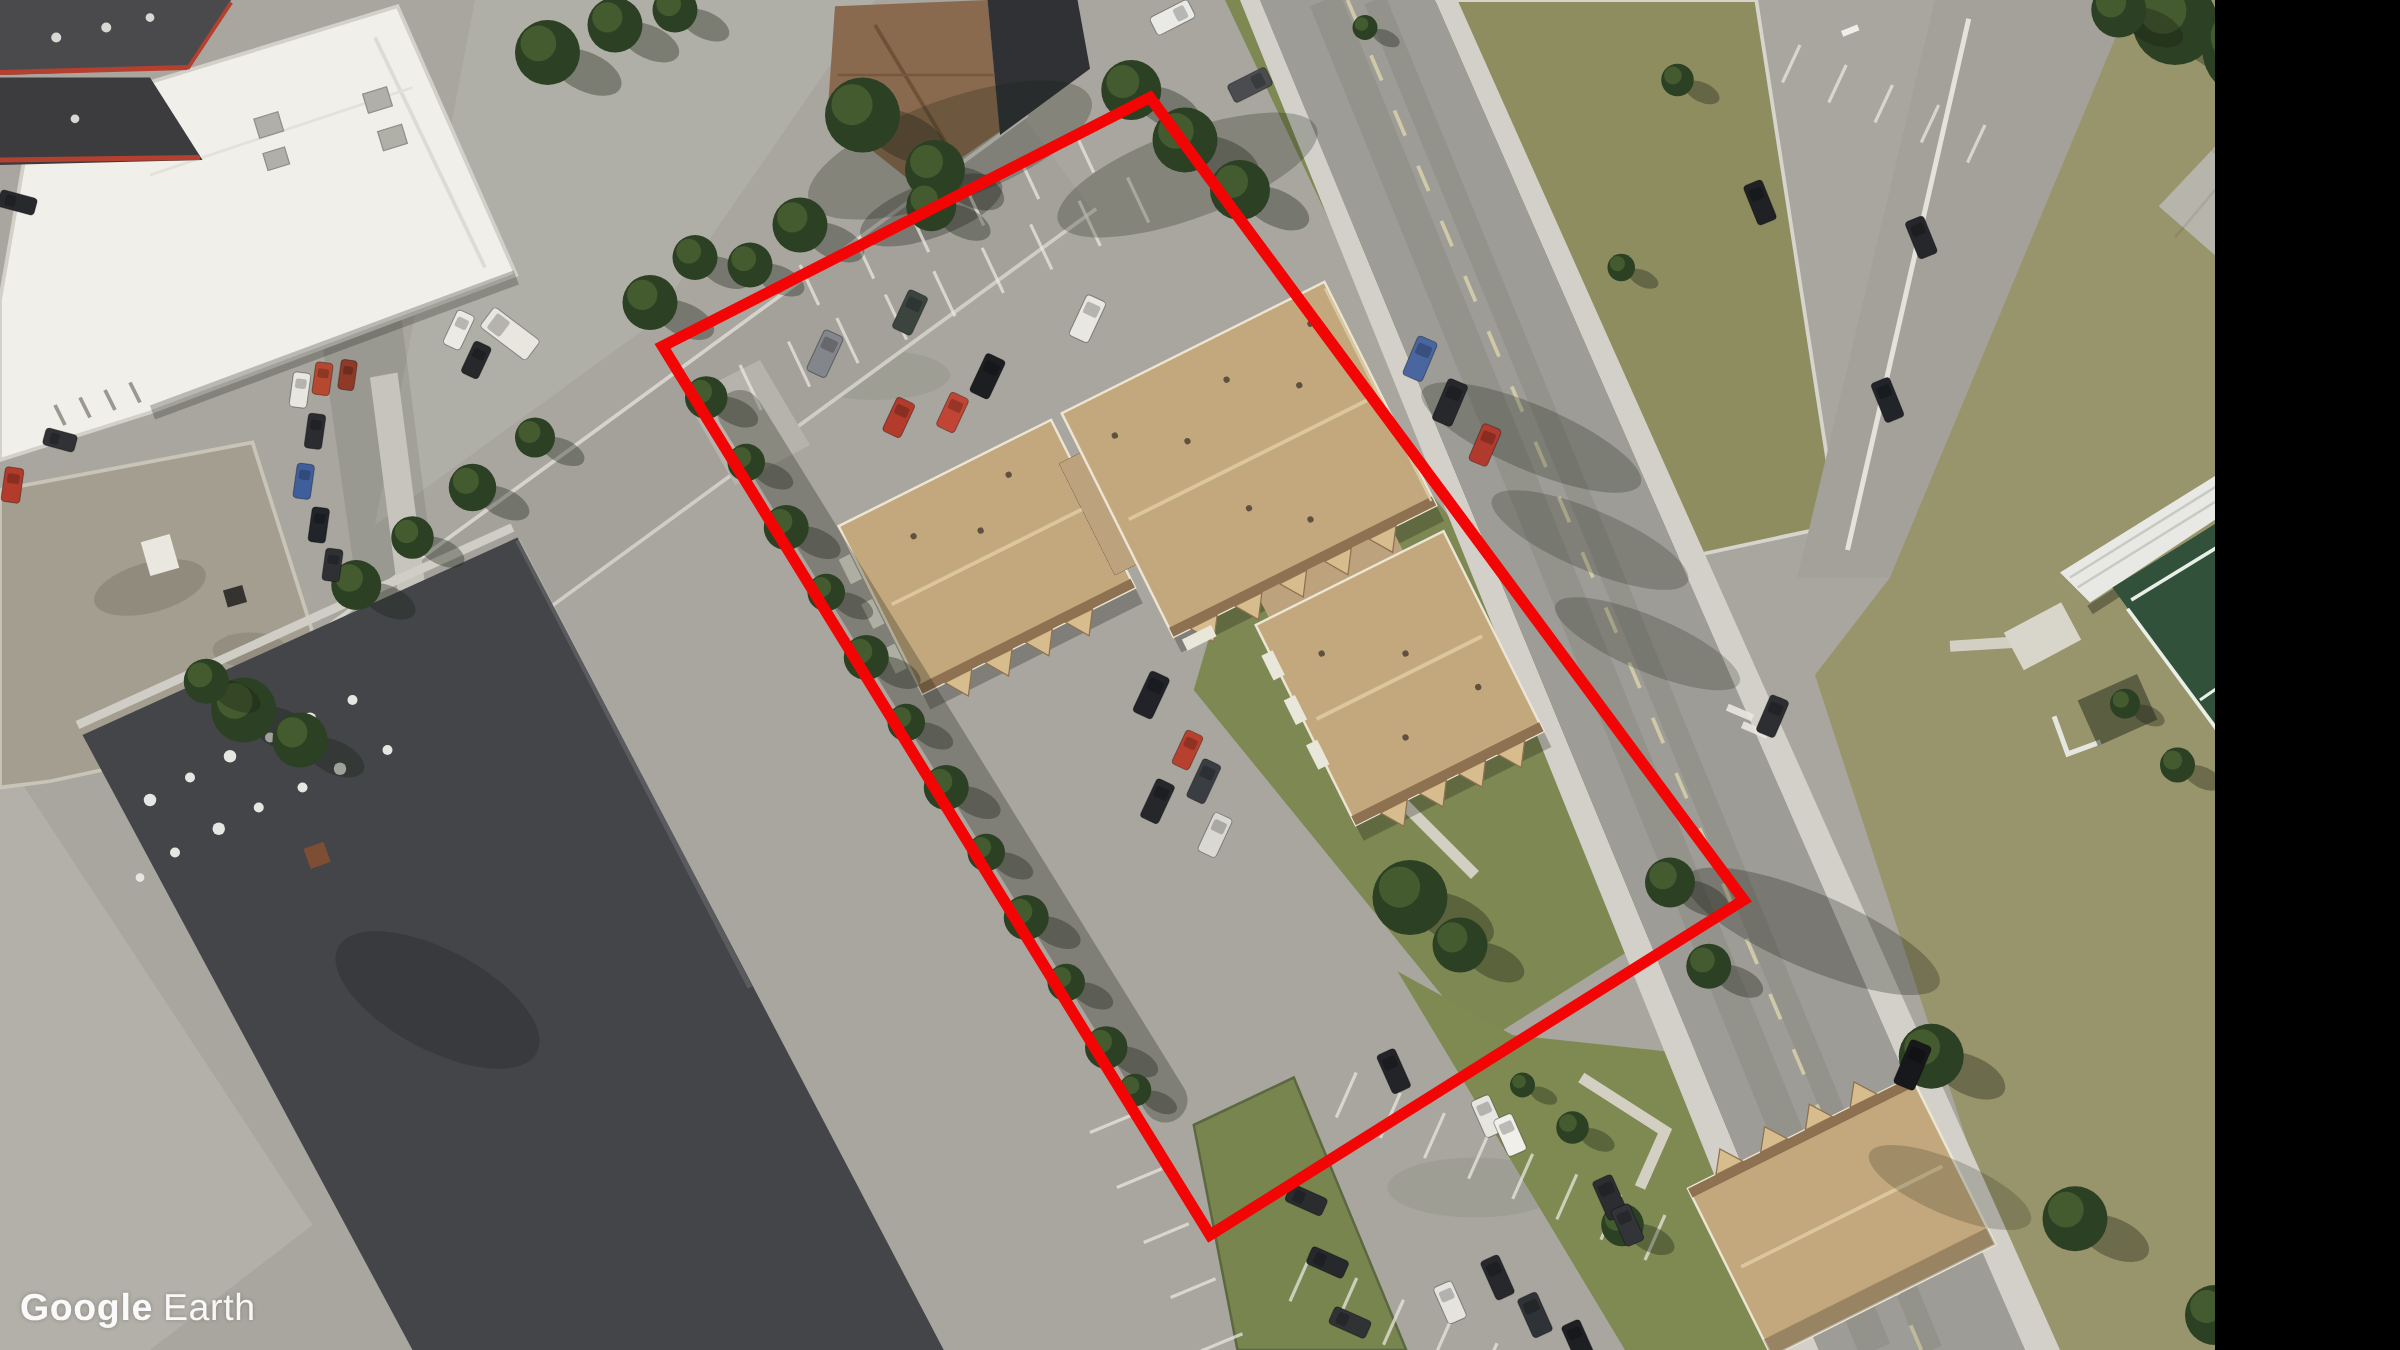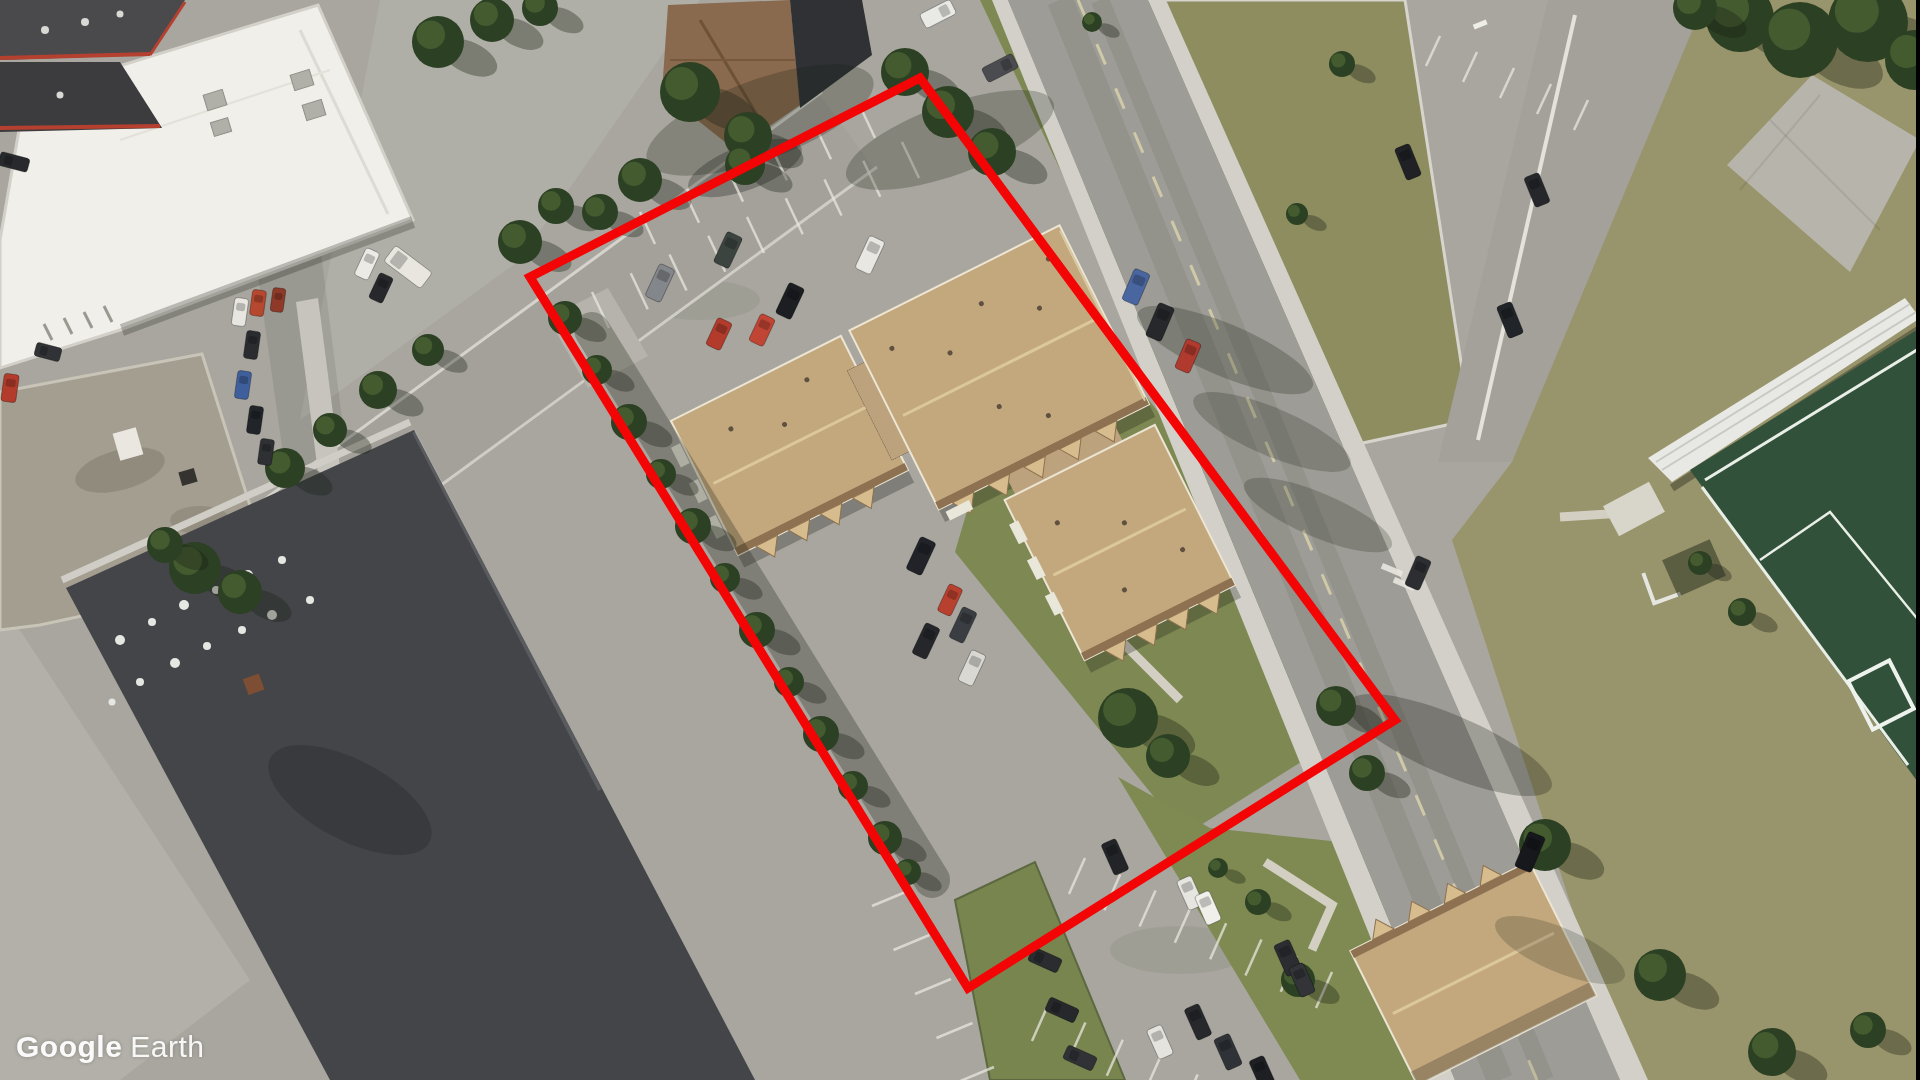--- a/index.html
+++ b/index.html
@@ -1,16 +1,16 @@
 <!DOCTYPE html>
 <html><head>
 <meta charset="utf-8">
 <style>
   html,body{margin:0;padding:0;background:#000;}
-  .viewport{position:relative;width:1916px;height:1080px;overflow:hidden;
+  .viewport{position:relative;width:1772px;height:1080px;overflow:hidden;
     font-family:"Liberation Sans",sans-serif;}
   .viewport svg{position:absolute;left:0;top:0;display:block;}
   .watermark{position:absolute;left:16px;top:1030px;font-size:30px;color:#fff;
     opacity:.95;letter-spacing:.5px;text-shadow:0 0 4px rgba(0,0,0,.25);
     font-family:"Liberation Sans",sans-serif;user-select:none;}
   .watermark .w1{font-weight:600;}
   .watermark .w2{font-weight:400;margin-left:8px;opacity:.96;}
 </style>
 </head>
 <body>

